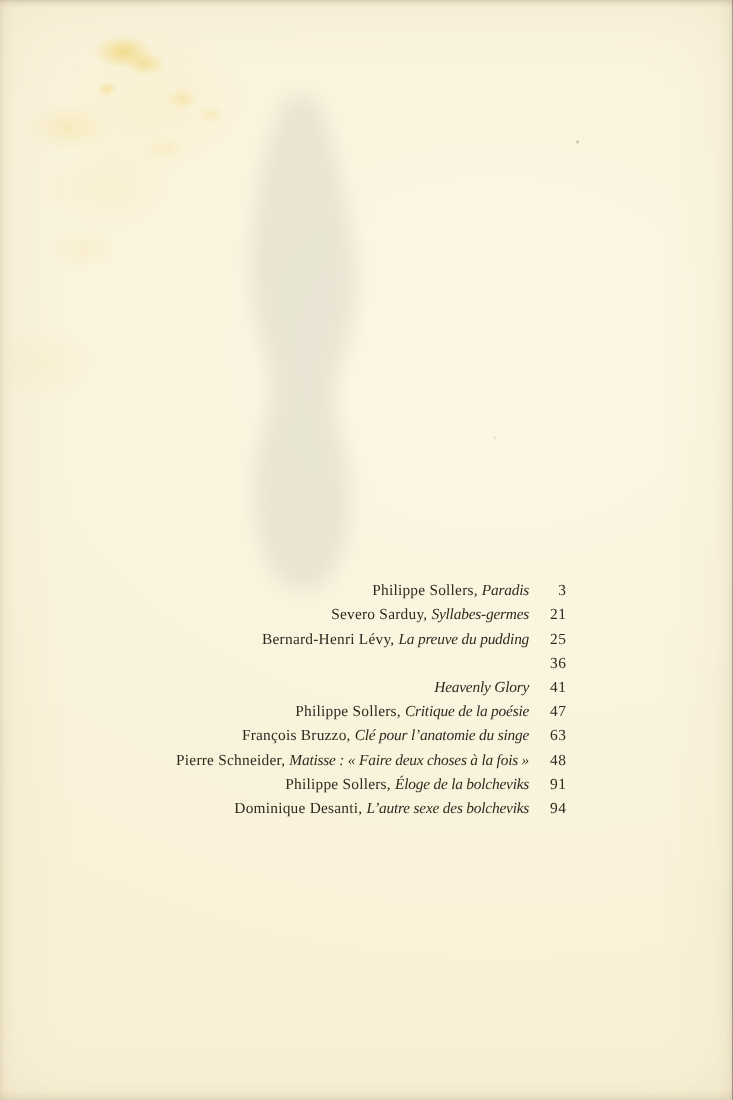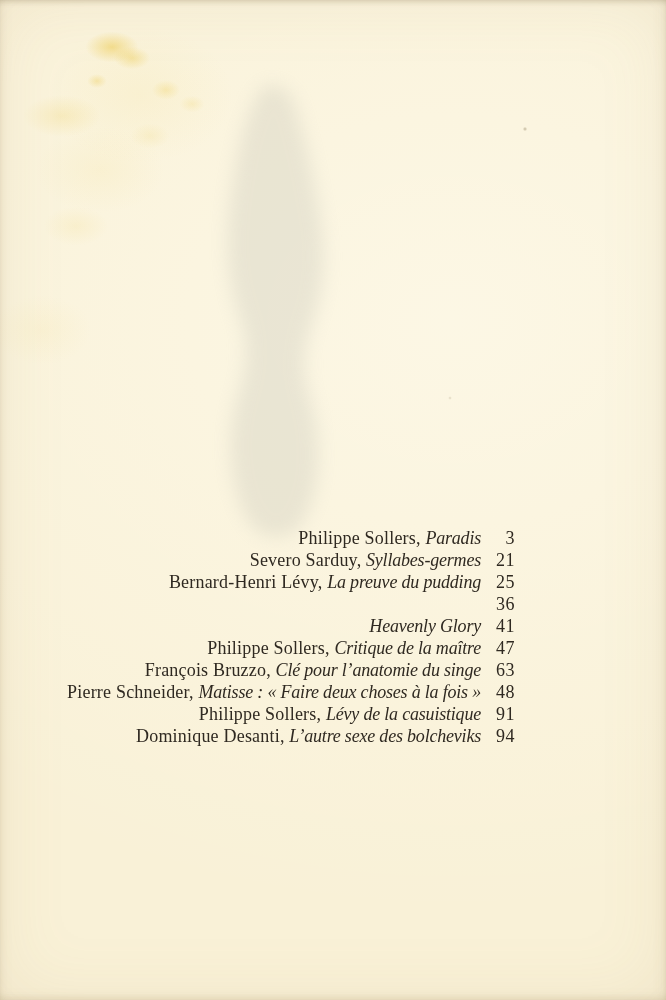--- a/index.html
+++ b/index.html
@@ -53,21 +53,21 @@
       radial-gradient(130px 95px at 140px 95px, rgba(240,210,100,0.10), rgba(240,210,100,0) 72%),
       radial-gradient(2.5px 2.5px at 525px 129px, rgba(110,92,55,0.40), rgba(110,92,55,0) 90%),
       radial-gradient(2px 2px at 450px 398px,  rgba(110,92,55,0.22), rgba(110,92,55,0) 90%);
   }
 
   
   .toc {
     position: absolute;
     top: 527px;
     right: 151px;
-    font-size: 18px;
+    font-size: 14px;
     line-height: 22px;
   }
   .toc-group + .toc-group { }
   .toc-row {
     display: flex;
     justify-content: flex-end;
     align-items: baseline;
     height: 22px;
   }
   .entry { white-space: pre; letter-spacing: 0.2px; }
@@ -129,35 +129,35 @@
       </section>
       <section class="toc-group">
         <div class="toc-row">
           <span class="num">36</span>
         </div>
         <div class="toc-row">
           <span class="entry"><span class="title">Heavenly Glory</span></span>
           <span class="num">41</span>
         </div>
         <div class="toc-row">
-          <span class="entry"><span class="author">Philippe Sollers</span><span class="sep">, </span><span class="title">Critique de la maître</span></span>
+          <span class="entry"><span class="author">Philippe Sollers</span><span class="sep">, </span><span class="title">Critique de la poésie</span></span>
           <span class="num">47</span>
         </div>
         <div class="toc-row">
           <span class="entry"><span class="author">François Bruzzo</span><span class="sep">, </span><span class="title">Clé pour l’anatomie du singe</span></span>
           <span class="num">63</span>
         </div>
       </section>
       <section class="toc-group">
         <div class="toc-row">
           <span class="entry"><span class="author">Pierre Schneider</span><span class="sep">, </span><span class="title">Matisse : « Faire deux choses à la fois »</span></span>
           <span class="num">48</span>
         </div>
         <div class="toc-row">
-          <span class="entry"><span class="author">Philippe Sollers</span><span class="sep">, </span><span class="title">Lévy de la casuistique</span></span>
+          <span class="entry"><span class="author">Philippe Sollers</span><span class="sep">, </span><span class="title">Éloge de la bolcheviks</span></span>
           <span class="num">91</span>
         </div>
         <div class="toc-row">
           <span class="entry"><span class="author">Dominique Desanti</span><span class="sep">, </span><span class="title">L’autre sexe des bolcheviks</span></span>
           <span class="num">94</span>
         </div>
       </section>
     </main>
 
 </div>

